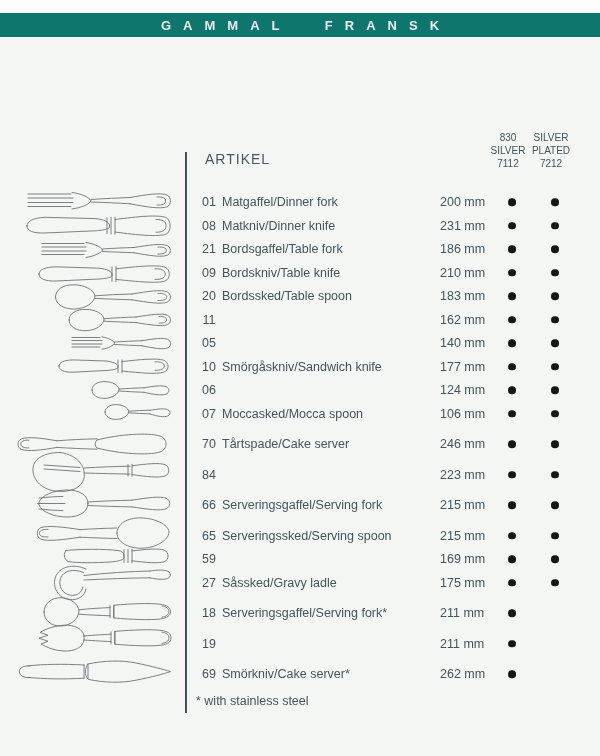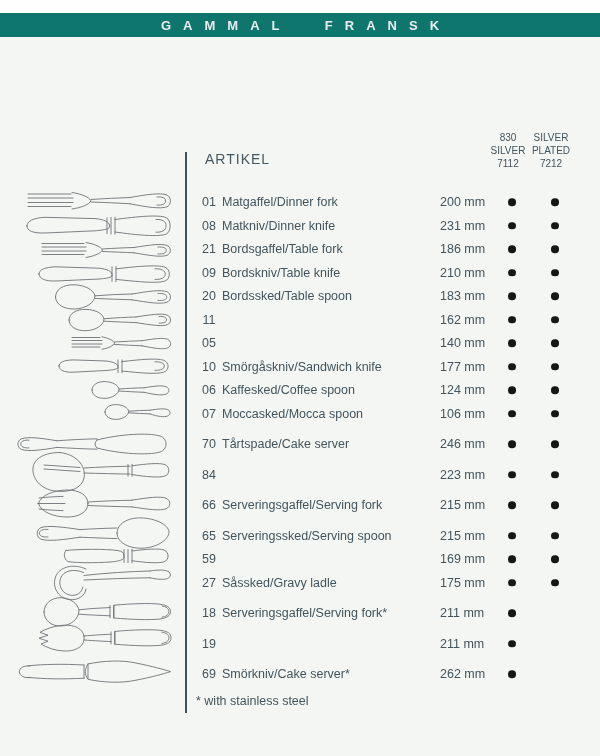--- a/index.html
+++ b/index.html
@@ -146,21 +146,20 @@
       <span class="size">177 mm</span>
       <span class="dcell d1">
         <span class="dot"></span>
       </span>
       <span class="dcell d2">
         <span class="dot"></span>
       </span>
     </div>
     <div class="row" style="top: 378px;">
       <span class="no">06</span>
-      <span class="name">Kaffesked/Coffee spoon</span>
       <span class="size">124 mm</span>
       <span class="dcell d1">
         <span class="dot"></span>
       </span>
       <span class="dcell d2">
         <span class="dot"></span>
       </span>
     </div>
     <div class="row" style="top: 401.5px;">
       <span class="no">07</span>

